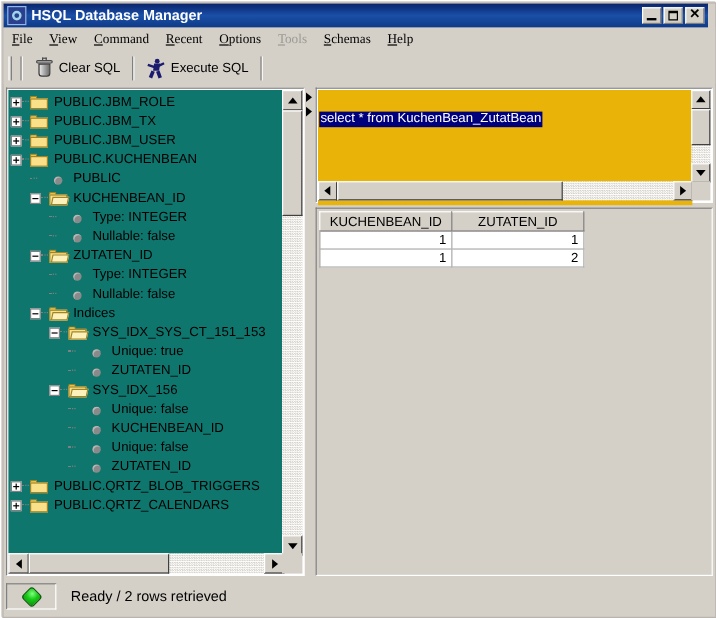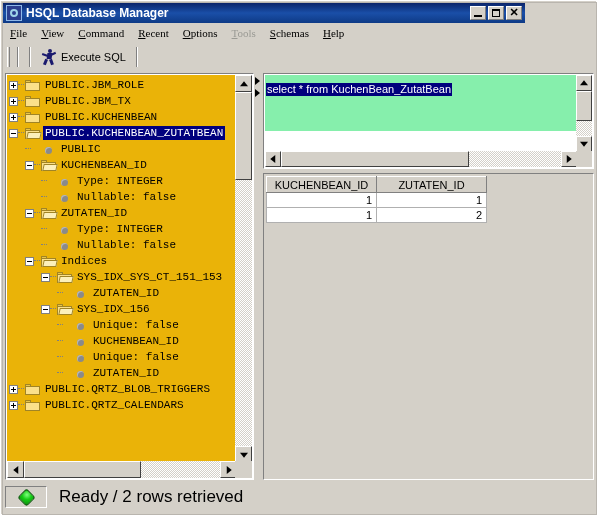--- a/index.html
+++ b/index.html
@@ -26,21 +26,21 @@
     position: absolute; left: 1px; top: 1px;
     width: 595px; height: 513px;
     background: #d4d0c8;
     border: 1px solid #b9b5ae;
     box-sizing: border-box;
   }
 
   
   #titlebar {
     position: absolute; left: 2px; top: 2px;
-    width: 522px; height: 20px;
+    width: 587px; height: 20px;
     background: linear-gradient(to bottom, #0a246a 0%, #1a4fa8 50%, #0e3a86 100%);
     display: flex; align-items: center;
     box-sizing: border-box;
   }
   #title-icon {
     width: 16px; height: 16px; margin-left: 3px; margin-right: 4px;
     background: #2b3f8f;
     border: 1px solid #8fb8e8;
     box-sizing: border-box;
     position: relative;
@@ -204,22 +204,21 @@
     width: 249px; height: 407px;
     background: #ffffff;
     border: 1px solid;
     border-color: #808080 #ffffff #ffffff #808080;
     box-sizing: border-box;
   }
   #tree-scrollarea {
     position: absolute; left: 1px; top: 1px;
     width: 230px; height: 388px;
     overflow: hidden;
-    background: #eab308;
-    font-family: Liberation Mono, monospace;
+    background: #0f766e;
   }
   #tree {
     position: relative;
     padding: 2px 0 0 2px;
     white-space: nowrap;
   }
   .tree-row {
     height: 16px;
     display: flex; align-items: center;
     white-space: nowrap;
@@ -356,24 +355,24 @@
   #sql-panel {
     position: absolute; left: 0; top: 0;
     width: 331px; height: 96px;
     background: #ffffff;
     border: 1px solid;
     border-color: #808080 #ffffff #ffffff #808080;
     box-sizing: border-box;
   }
   #sql-textarea {
     position: absolute; left: 1px; top: 1px;
-    width: 312px; height: 56px;
-    background: #86efac;
+    width: 312px; height: 96px;
+    background: #eab308;
     overflow: hidden;
-    padding: 8px 1px;
+    padding: 18px 1px;
     box-sizing: border-box;
   }
   #sql-text {
     display: inline-block;
     background: #00007d;
     color: #ffffff;
     font-size: 11px;
     line-height: 13px;
     padding: 0 1px;
     white-space: pre;
@@ -450,21 +449,21 @@
   #status-led {
     width: 13px; height: 13px;
     background: radial-gradient(circle at 35% 30%, #7fff7f 0%, #17cc17 45%, #0a8a0a 100%);
     border: 1px solid #0a5a0a;
     border-radius: 3px;
     transform: rotate(45deg);
     box-sizing: border-box;
   }
   #status-text {
     margin-left: 12px;
-    font-size: 17px; color: #000;
+    font-size: 12px; color: #000;
     white-space: nowrap;
   }
 </style>
 </head>
 <body>
 
 <div id="window">
 <div id="frame-inner"></div>
 
   <div id="titlebar">
@@ -490,20 +489,28 @@
     <div class="menu-item"><u>R</u><span>ecent</span></div>
     <div class="menu-item"><u>O</u><span>ptions</span></div>
     <div class="menu-item disabled"><u>T</u><span>ools</span></div>
     <div class="menu-item"><u>S</u><span>chemas</span></div>
     <div class="menu-item"><u>H</u><span>elp</span></div>
   </div>
 
   <div id="toolbar">
     <div class="tb-grip"></div>
     <div class="tb-sep"></div>
+    <div class="tool-btn">
+      <span class="icon-trash">
+        <span class="handle"></span>
+          <span class="lid"></span>
+          <span class="body"></span>
+      </span>
+      <span class="tool-label">Clear SQL</span>
+    </div>
     <div class="tb-sep"></div>
     <div class="tool-btn">
       <span class="icon-runner">
         <span class="head"></span>
           <span class="torso"></span>
           <span class="arm1"></span>
         <span class="arm2"></span>
           <span class="leg1"></span>
           <span class="leg2"></span>
       </span>
@@ -535,31 +542,30 @@
               </span>
               <span class="tree-label">PUBLIC.JBM_TX</span>
             </div>
             <div class="tree-row">
               <span class="expander plus"></span>
               <span class="hline"></span>
               <span class="folder">
                 <span class="tab"></span>
                 <span class="back"></span>
               </span>
+              <span class="tree-label">PUBLIC.JBM_USER</span>
+            </div>
+            <div class="tree-row">
+              <span class="expander plus"></span>
+              <span class="hline"></span>
+              <span class="folder">
+                <span class="tab"></span>
+                <span class="back"></span>
+              </span>
               <span class="tree-label">PUBLIC.KUCHENBEAN</span>
-            </div>
-            <div class="tree-row selected">
-              <span class="expander"></span>
-              <span class="hline"></span>
-              <span class="folder open">
-                <span class="tab"></span>
-                <span class="back"></span>
-                <span class="front"></span>
-              </span>
-              <span class="tree-label">PUBLIC.KUCHENBEAN_ZUTATBEAN</span>
             </div>
             <div class="tree-row">
               <span class="indent" style="width: 16px;"></span>
               <span class="hline"></span>
               <span class="expander-spacer"></span>
               <span class="dot"></span>
               <span class="tree-label">PUBLIC</span>
             </div>
             <div class="tree-row">
               <span class="indent" style="width: 16px;"></span>
@@ -625,20 +631,27 @@
             <div class="tree-row">
               <span class="indent" style="width: 32px;"></span>
               <span class="expander"></span>
               <span class="hline"></span>
               <span class="folder open">
                 <span class="tab"></span>
                 <span class="back"></span>
                 <span class="front"></span>
               </span>
               <span class="tree-label">SYS_IDX_SYS_CT_151_153</span>
+            </div>
+            <div class="tree-row">
+              <span class="indent" style="width: 48px;"></span>
+              <span class="hline"></span>
+              <span class="expander-spacer"></span>
+              <span class="dot"></span>
+              <span class="tree-label">Unique: true</span>
             </div>
             <div class="tree-row">
               <span class="indent" style="width: 48px;"></span>
               <span class="hline"></span>
               <span class="expander-spacer"></span>
               <span class="dot"></span>
               <span class="tree-label">ZUTATEN_ID</span>
             </div>
             <div class="tree-row">
               <span class="indent" style="width: 32px;"></span>

